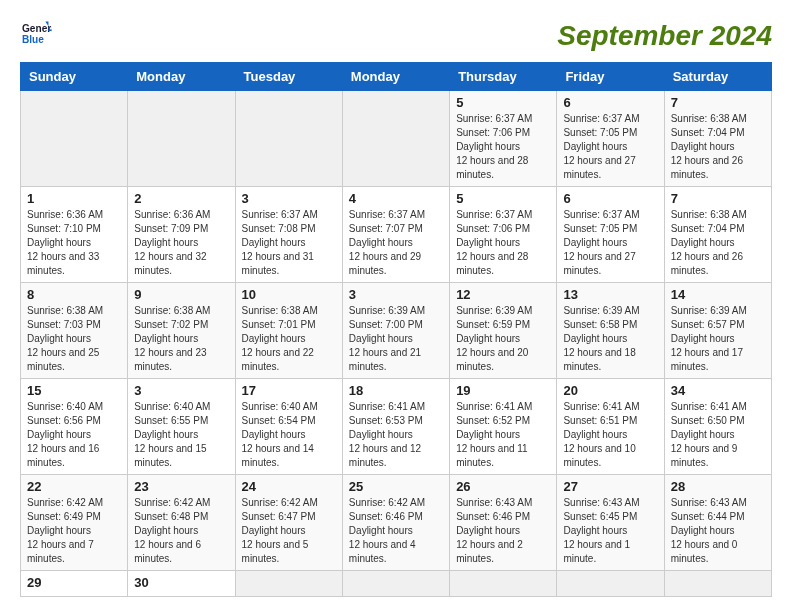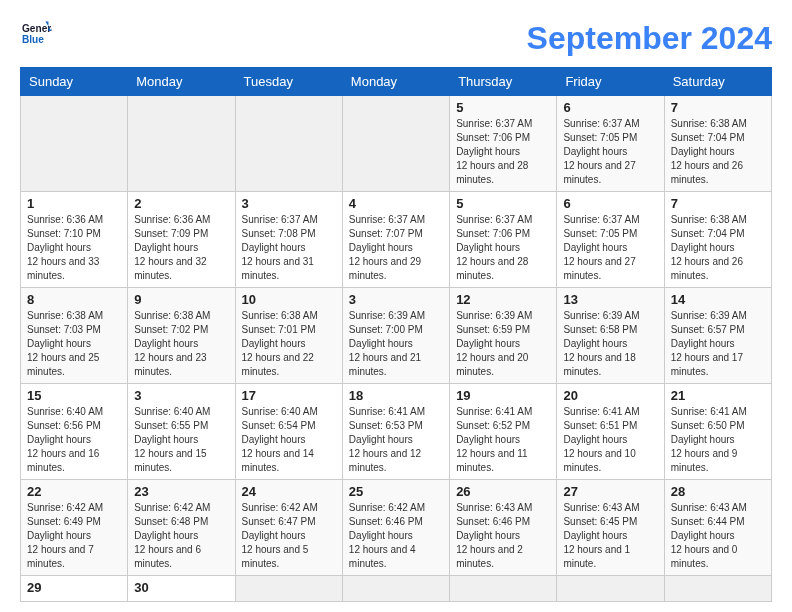--- a/index.html
+++ b/index.html
@@ -22,40 +22,41 @@
       gap: 4px;
     }
     .logo-icon {
       width: 32px;
       height: 28px;
     }
     .title-area {
       text-align: right;
     }
     .month-title {
-      font-size: 32px;
+      font-size: 28px;
       font-weight: bold;
-      color: #3b82f6;
+      color: #4d7c0f;
+      font-style: italic;
     }
     .subtitle {
       font-size: 16px;
       color: #444;
     }
     table {
       width: 100%;
       border-collapse: collapse;
       font-size: 11px;
     }
     thead tr th {
       background-color: #1565c0;
       color: #fff;
       padding: 6px 8px;
       text-align: left;
       font-size: 13px;
-      font-weight: normal;
+      font-weight: bold;
       border: 1px solid #1565c0;
     }
     tbody tr td {
       border: 1px solid #ccc;
       vertical-align: top;
       padding: 4px 6px;
       background: #fff;
       min-height: 80px;
       width: 14.28%;
     }
@@ -204,21 +205,21 @@
         </td>
         <td>
           <span class="day-num">19</span>
           <div class="day-info">Sunrise: 6:41 AM<br>Sunset: 6:52 PM<br>Daylight hours<br>12 hours and 11 minutes.</div>
         </td>
         <td>
           <span class="day-num">20</span>
           <div class="day-info">Sunrise: 6:41 AM<br>Sunset: 6:51 PM<br>Daylight hours<br>12 hours and 10 minutes.</div>
         </td>
         <td>
-          <span class="day-num">21</span>
+          <span class="day-num">34</span>
           <div class="day-info">Sunrise: 6:41 AM<br>Sunset: 6:50 PM<br>Daylight hours<br>12 hours and 9 minutes.</div>
         </td>
       </tr>
       <tr>
         <td>
           <span class="day-num">22</span>
           <div class="day-info">Sunrise: 6:42 AM<br>Sunset: 6:49 PM<br>Daylight hours<br>12 hours and 7 minutes.</div>
         </td>
         <td>
           <span class="day-num">23</span>

